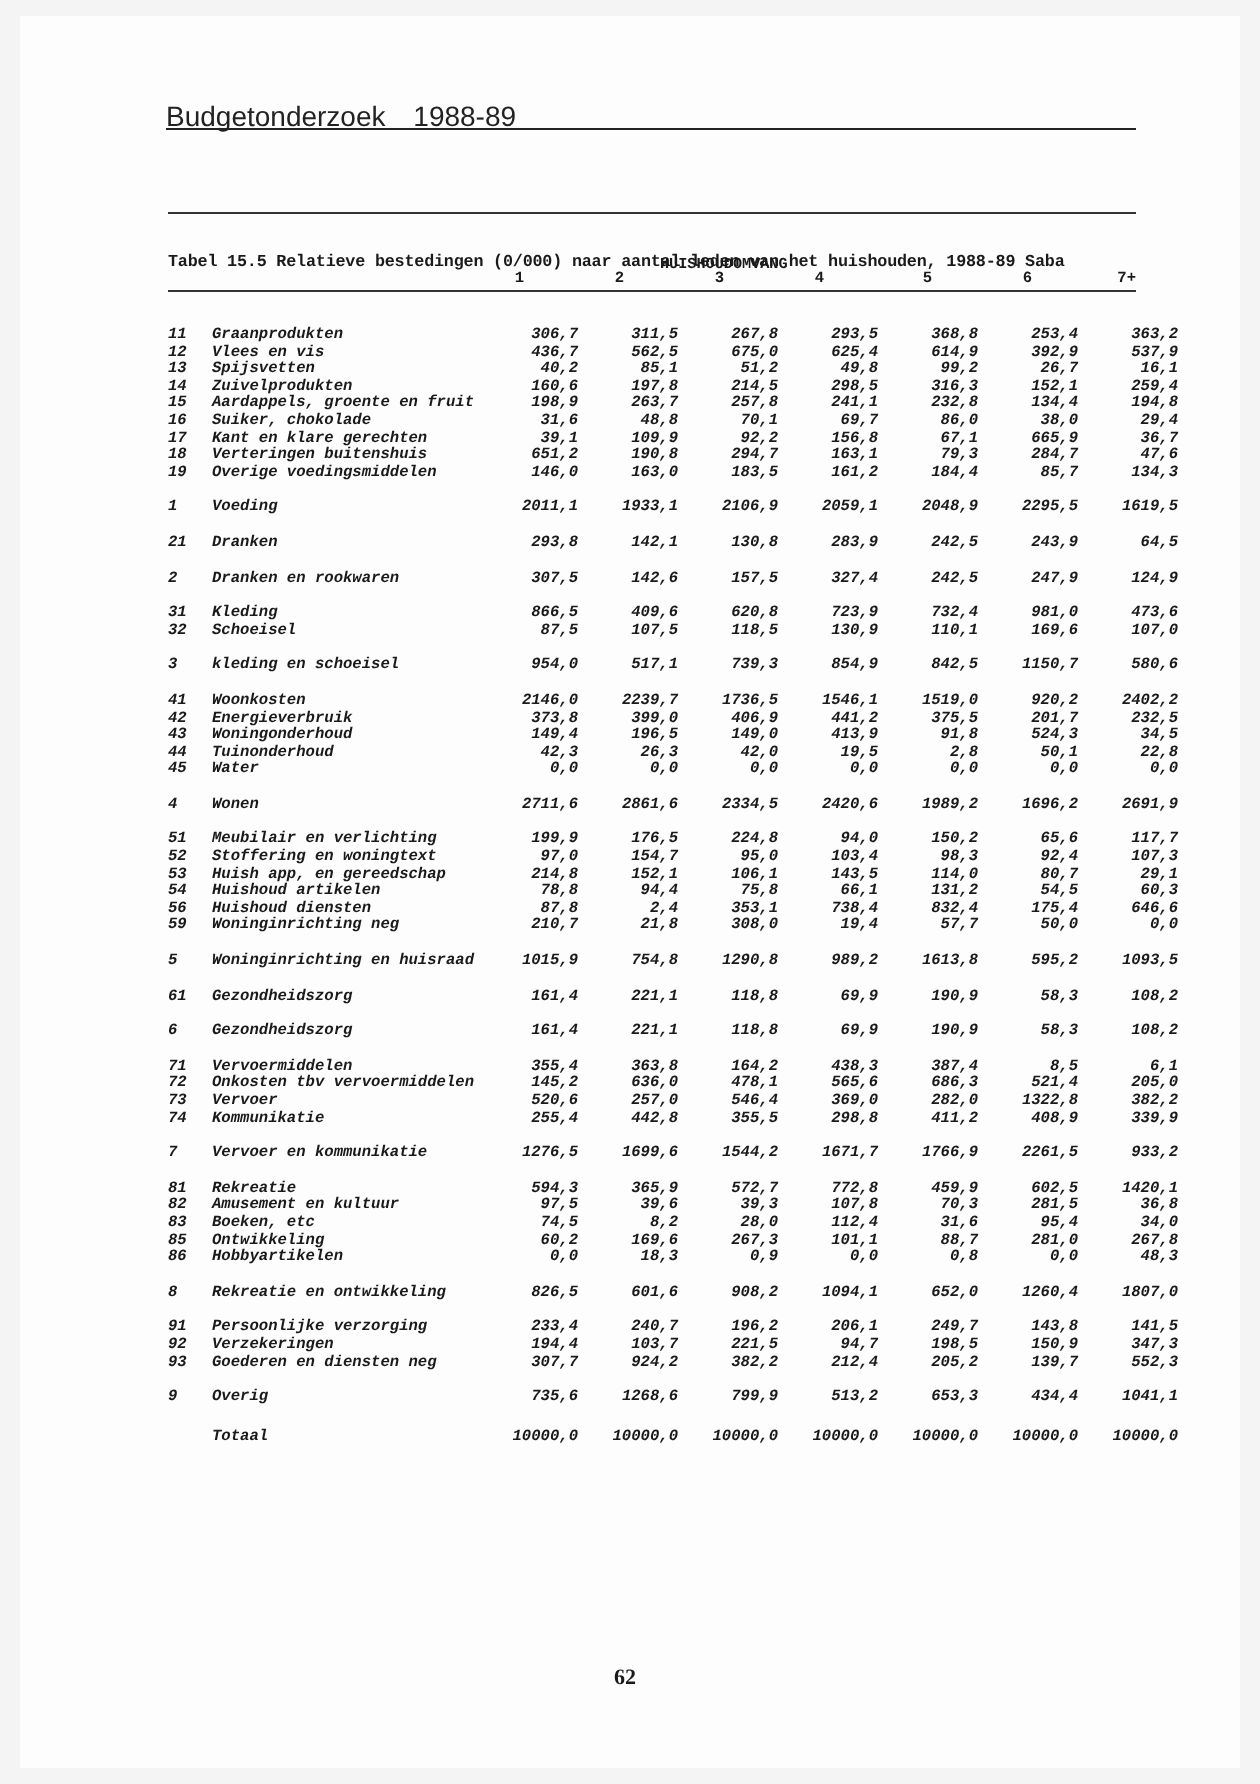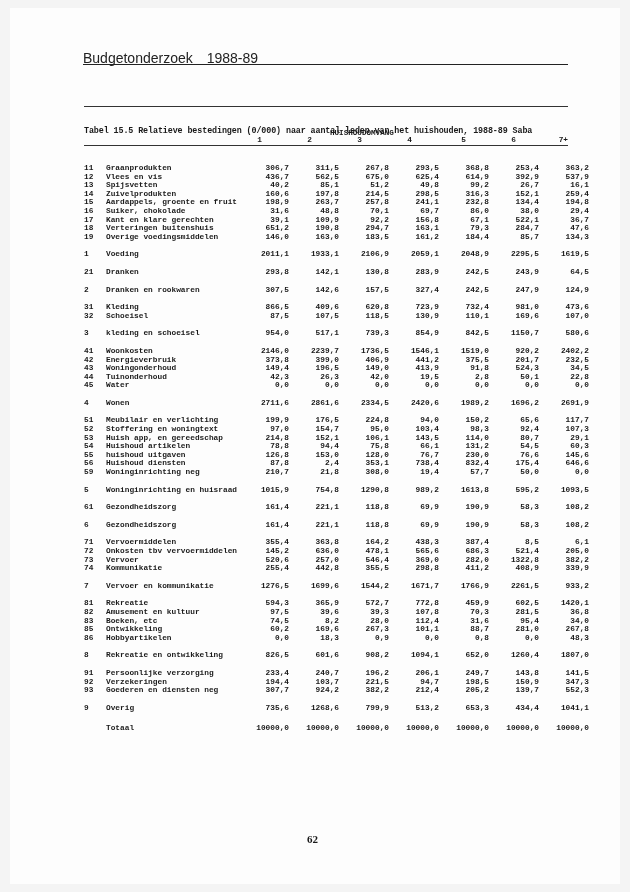--- a/index.html
+++ b/index.html
@@ -7,21 +7,21 @@
   .page { position:absolute; left:10px; top:8px; width:610px; height:876px; background:#fdfdfd; }
   .running-head { position:absolute; left:83px; top:50px; font-family:"Liberation Sans", sans-serif; font-size:14px; color:#222; }
   .running-head span { margin-right:10px; }
   .head-rule { position:absolute; left:83px; top:64px; width:485px; border-top:1.5px solid #222; }
   .caption { position:absolute; left:84px; top:91px; font-size:8.4px; font-weight:bold; white-space:nowrap; letter-spacing:-0.1px;margin-top:35px; }
   .rule { position:absolute; left:84px; width:484px; border-top:1px solid #333; }
   .rule.top { top:106px; border-top-width:1.5px; }
   .rule.sub { top:145px; }
   .spanner { position:absolute; left:330px; top:117px; font-size:7.6px; font-weight:bold;margin-top:12px; }
   .col-heads { position:absolute; left:84px; top:136px; width:484px; height:10px; }
-  table.data { position:absolute; left:84px; top:164px; border-collapse:collapse; font-size:7.8px; font-weight:bold; }
+  table.data { position:absolute; left:84px; top:164px; border-collapse:collapse; font-size:7.8px; font-weight:bold;font-style:italic; }
   table.data td { padding:0; height:8.6px; line-height:8.6px; white-space:nowrap; }
   td.code { width:22px; padding-left:4px; }
   td.label { width:124px; }
   td.num { width:50px; text-align:right; }
   td.num.c0 { width:52px; }
   tr.gap td { height:9px; }
   tr.total td { height:14px; }
   .col-head { position:absolute; top:0; font-size:7.8px; font-weight:bold; text-align:right; width:40px; }
   .page-number { position:absolute; left:307px; top:833px; font-family:Liberation Serif, serif; font-size:11px; font-weight:bold; }
 </style>
@@ -120,21 +120,21 @@
         <td class="num">29,4</td>
       </tr>
       <tr>
         <td class="code">17</td>
         <td class="label">Kant en klare gerechten</td>
         <td class="num c0">39,1</td>
         <td class="num">109,9</td>
         <td class="num">92,2</td>
         <td class="num">156,8</td>
         <td class="num">67,1</td>
-        <td class="num">522,1</td>
+        <td class="num">665,9</td>
         <td class="num">36,7</td>
       </tr>
       <tr>
         <td class="code">18</td>
         <td class="label">Verteringen buitenshuis</td>
         <td class="num c0">651,2</td>
         <td class="num">190,8</td>
         <td class="num">294,7</td>
         <td class="num">163,1</td>
         <td class="num">79,3</td>
@@ -344,31 +344,20 @@
       <tr>
         <td class="code">54</td>
         <td class="label">Huishoud artikelen</td>
         <td class="num c0">78,8</td>
         <td class="num">94,4</td>
         <td class="num">75,8</td>
         <td class="num">66,1</td>
         <td class="num">131,2</td>
         <td class="num">54,5</td>
         <td class="num">60,3</td>
-      </tr>
-      <tr>
-        <td class="code">55</td>
-        <td class="label">huishoud uitgaven</td>
-        <td class="num c0">126,8</td>
-        <td class="num">153,0</td>
-        <td class="num">128,0</td>
-        <td class="num">76,7</td>
-        <td class="num">230,0</td>
-        <td class="num">76,6</td>
-        <td class="num">145,6</td>
       </tr>
       <tr>
         <td class="code">56</td>
         <td class="label">Huishoud diensten</td>
         <td class="num c0">87,8</td>
         <td class="num">2,4</td>
         <td class="num">353,1</td>
         <td class="num">738,4</td>
         <td class="num">832,4</td>
         <td class="num">175,4</td>

